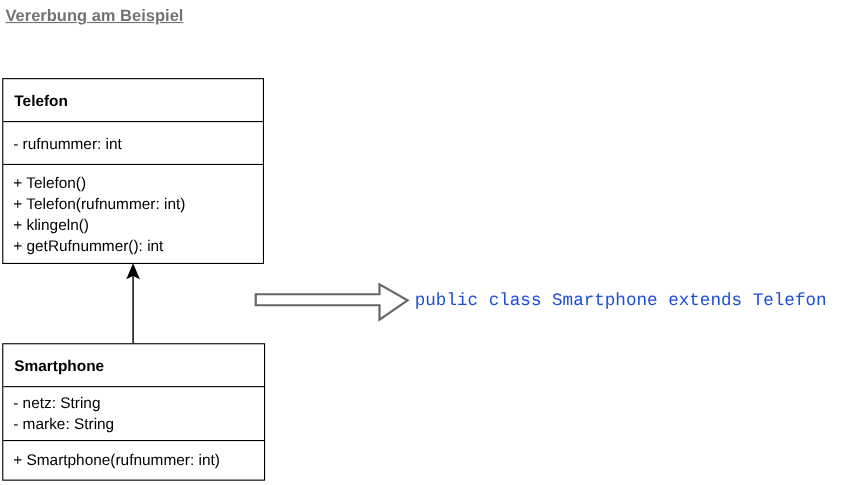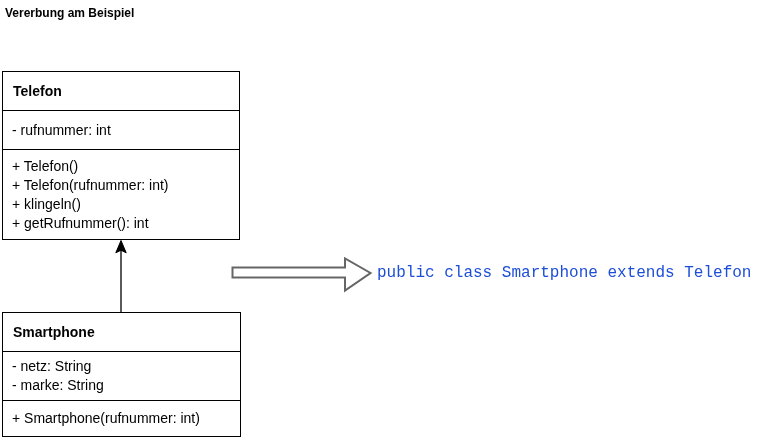--- a/index.html
+++ b/index.html
@@ -13,24 +13,25 @@
     height: 441px;
     background: #ffffff;
     font-family: "Liberation Sans", sans-serif;
     color: #000000;
     overflow: hidden;
   }
   .diagram-title {
     position: absolute;
     left: 5px;
     top: 6px;
-    font-size: 12px;
+    font-size: 15px;
     font-weight: bold;
-    color: #000000;
+    color: #737373;
     white-space: nowrap;
+    text-decoration: underline;
   }
   .uml-class {
     position: absolute;
     box-sizing: border-box;
     background: #ffffff;
     border: 1px solid #000000;
     display: flex;
     flex-direction: column;
     font-size: 14px;
     line-height: 19px;

